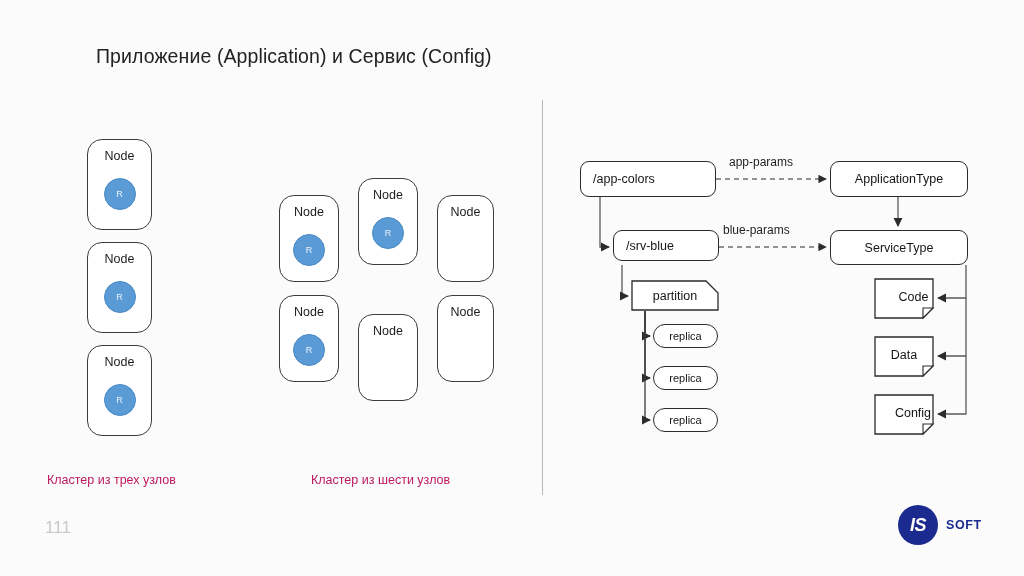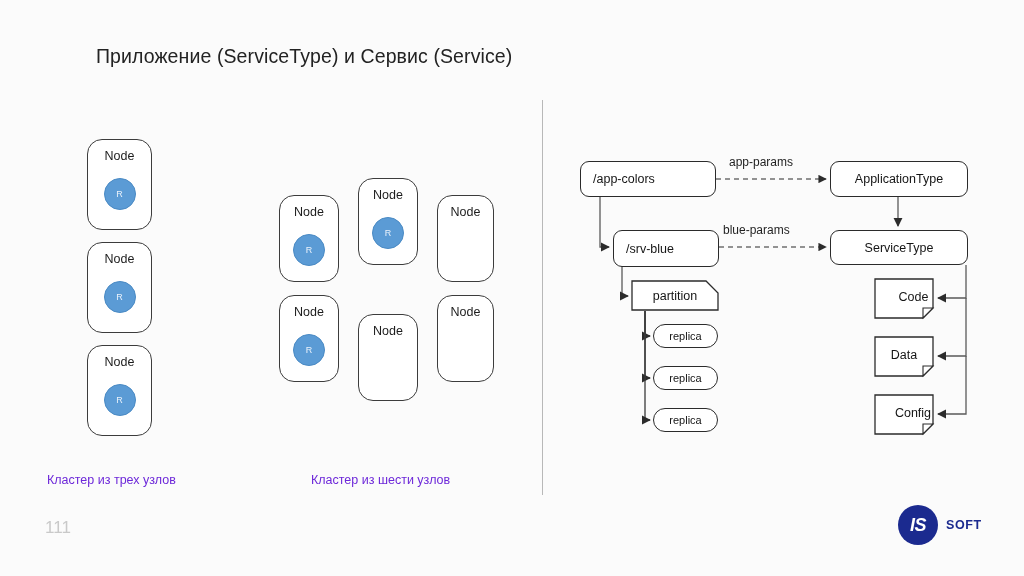--- a/index.html
+++ b/index.html
@@ -41,21 +41,21 @@
     top:38px;width:32px;height:32px;border-radius:50%;
     background:#5b9bd5;border:1px solid #4a8ac4;
     box-sizing:border-box;
   }
   .node-circle span{
     display:block;text-align:center;line-height:30px;
     font-size:9px;color:#eaf2fb;
   }
 
   .caption{
-    position:absolute;font-size:12.5px;color:#6d28d9;white-space:nowrap;
+    position:absolute;font-size:12.5px;color:#be185d;white-space:nowrap;
   }
 
   
   .rbox{
     position:absolute;background:#ffffff;
     border:1.3px solid #2b2b2b;border-radius:9px;
     box-sizing:border-box;font-size:12.5px;color:#151515;
     display:flex;align-items:center;
   }
   .rbox.center{justify-content:center;}
@@ -93,21 +93,21 @@
   }
   .logo-text{
     color:#1b2a8f;font-size:12.5px;font-weight:700;letter-spacing:0.6px;
   }
 </style>
 </head>
 <body>
 
 <div class="slide">
 
-  <div class="slide-title">Приложение (ServiceType) и Сервис (Service)</div>
+  <div class="slide-title">Приложение (Application) и Сервис (Config)</div>
 
   <div class="divider"></div>
 
   <div class="node" style="left:87px;top:139px;width:65px;height:91px;">
     <div class="node-label">Node</div>
     <div class="node-circle">
       <span>R</span>
     </div>
   </div>
 
@@ -199,21 +199,21 @@
     <path d="M 933 366 L 923 366 L 923 376 Z" fill="#ffffff" stroke="#2b2b2b" stroke-width="1.1"></path>
 
     <path d="M 875 395 L 933 395 L 933 424 L 923 434 L 875 434 Z" fill="#ffffff" stroke="#2b2b2b" stroke-width="1.3"></path>
     <path d="M 933 424 L 923 424 L 923 434 Z" fill="#ffffff" stroke="#2b2b2b" stroke-width="1.1"></path>
   </svg>
 
   <div class="rbox left" style="left:580px;top:161px;width:136px;height:36px;">
     <span>/app-colors</span>
   </div>
 
-  <div class="rbox left" style="left:613px;top:230px;width:106px;height:37px;">
+  <div class="rbox left" style="left:613px;top:230px;width:106px;height:31px;">
     <span>/srv-blue</span>
   </div>
 
   <div class="rbox center" style="left:830px;top:161px;width:138px;height:36px;">
     <span>ApplicationType</span>
   </div>
 
   <div class="rbox center" style="left:830px;top:230px;width:138px;height:35px;">
     <span>ServiceType</span>
   </div>

